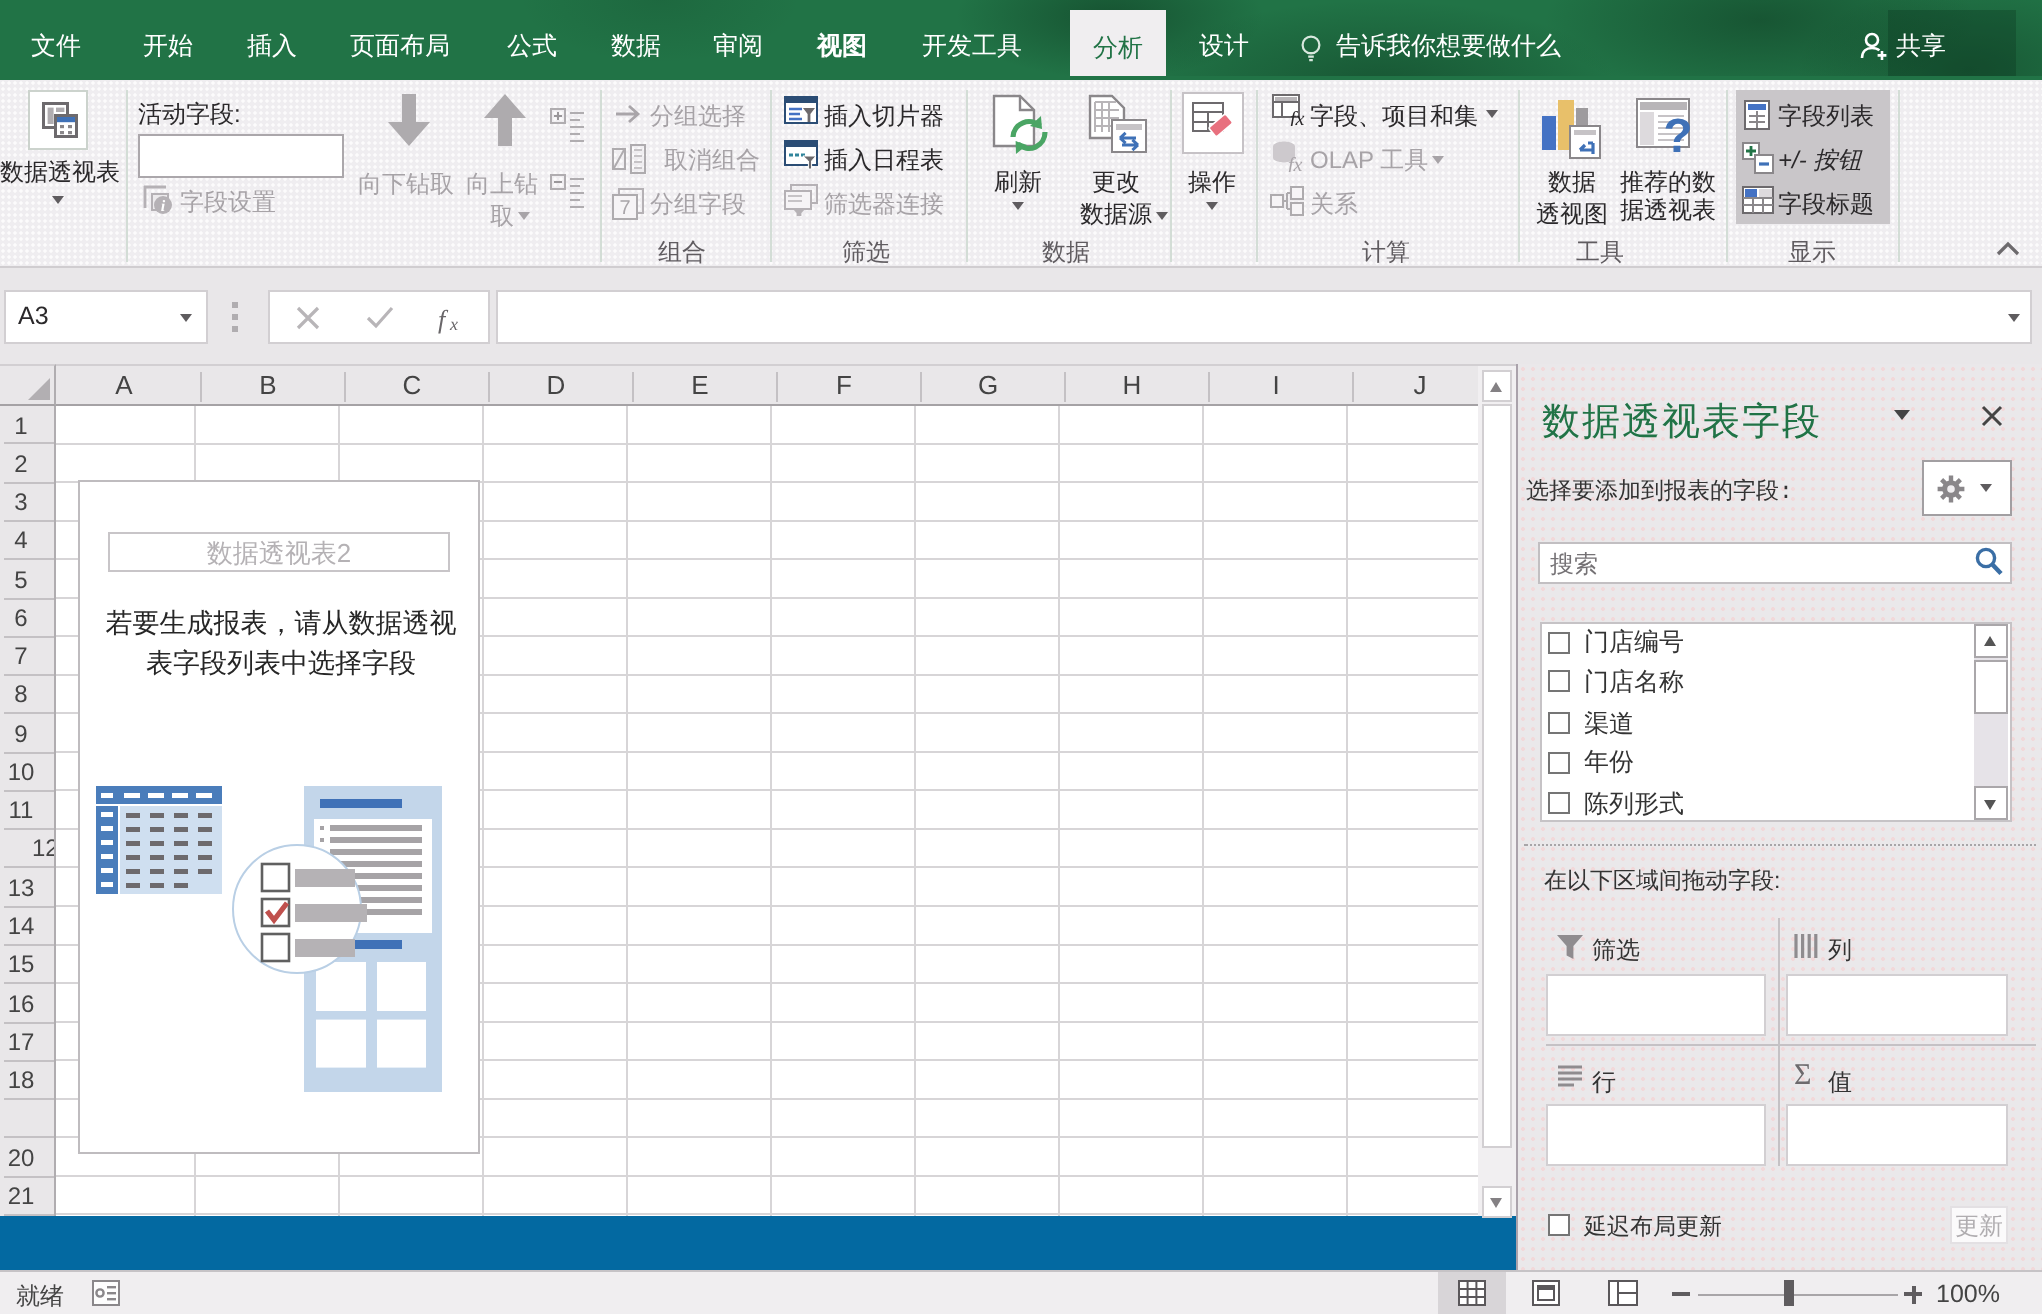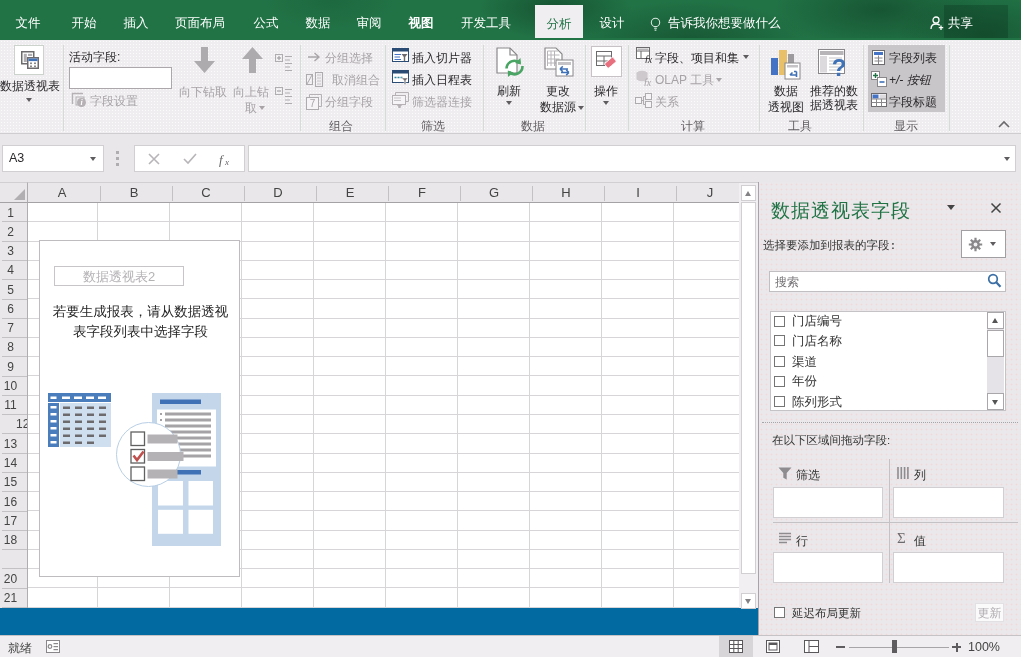--- a/index.html
+++ b/index.html
@@ -379,21 +379,21 @@
       <div class="rhsep" style="top:346.06px;"></div>
       <span class="rh" style="top:349.36px;padding-left:29px;">19</span>
       <div class="rhsep" style="top:365.33px;"></div>
       <span class="rh" style="top:368.63px;">20</span>
       <div class="rhsep" style="top:384.60px;"></div>
       <span class="rh" style="top:387.90px;">21</span>
       <div class="rhsep" style="top:403.87px;"></div>
     </div>
 <div id="cells"></div>
 <div id="pivotbox">
- <div class="abs" style="left:14px;top:25px;width:130px;height:20px;border:1px solid #c8c5c8;text-align:center;font-size:13px;color:#b5b2b5;line-height:19px;">数据透视表2</div>
+ <div class="abs" style="left:14px;top:25px;width:171px;height:20px;border:1px solid #c8c5c8;text-align:center;font-size:13px;color:#b5b2b5;line-height:19px;">数据透视表2</div>
  <div class="abs" style="left:0;top:61px;width:201px;text-align:center;font-size:13.5px;color:#262626;line-height:19.5px;">若要生成报表，请从数据透视<br>表字段列表中选择字段</div>
  <div id="pivotgfx" class="abs" style="left:6px;top:150px;"><svg width="178" height="158" viewBox="0 0 178 158">
 
 <g>
 <rect x="2" y="2" width="63" height="9" fill="#4a7dbb"></rect>
 <rect x="2" y="12" width="11" height="44" fill="#4a7dbb"></rect>
 <rect x="14" y="12" width="51" height="44" fill="#cfdff0"></rect>
 <g fill="#fff">
 <rect x="4.5" y="5.5" width="6" height="2.5"></rect>
               <rect x="16" y="5.5" width="8" height="2.5"></rect>

